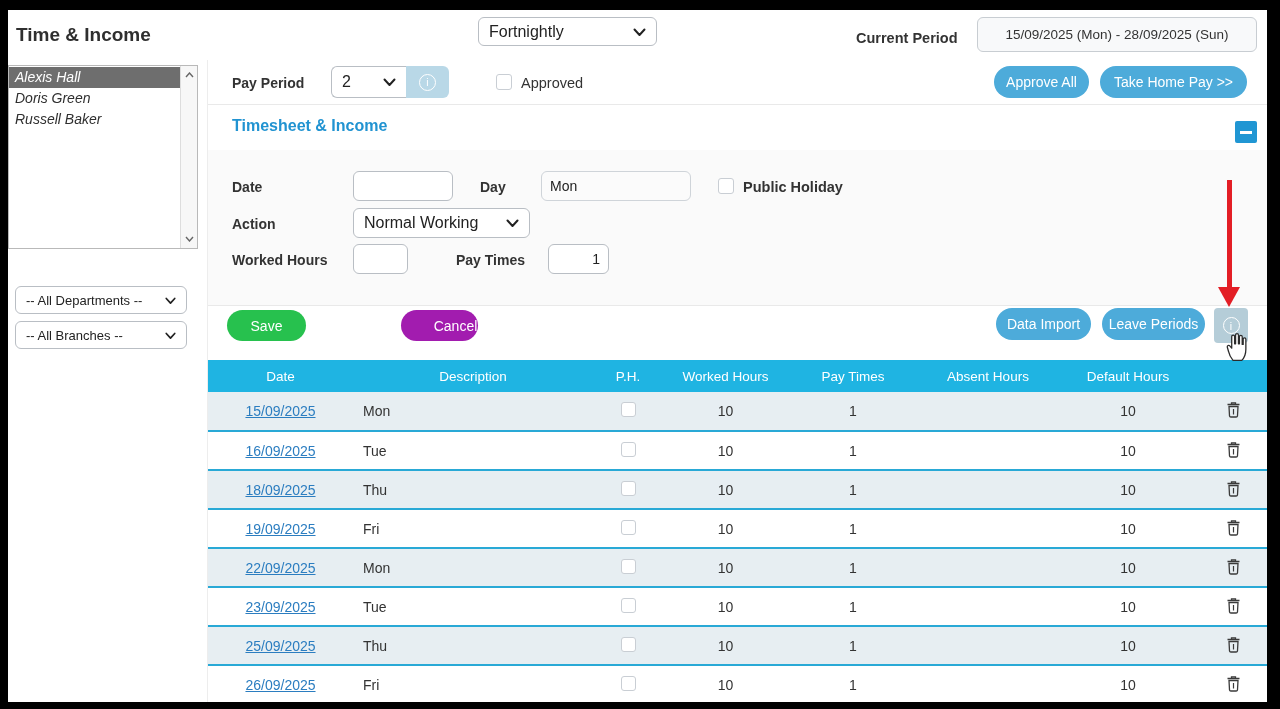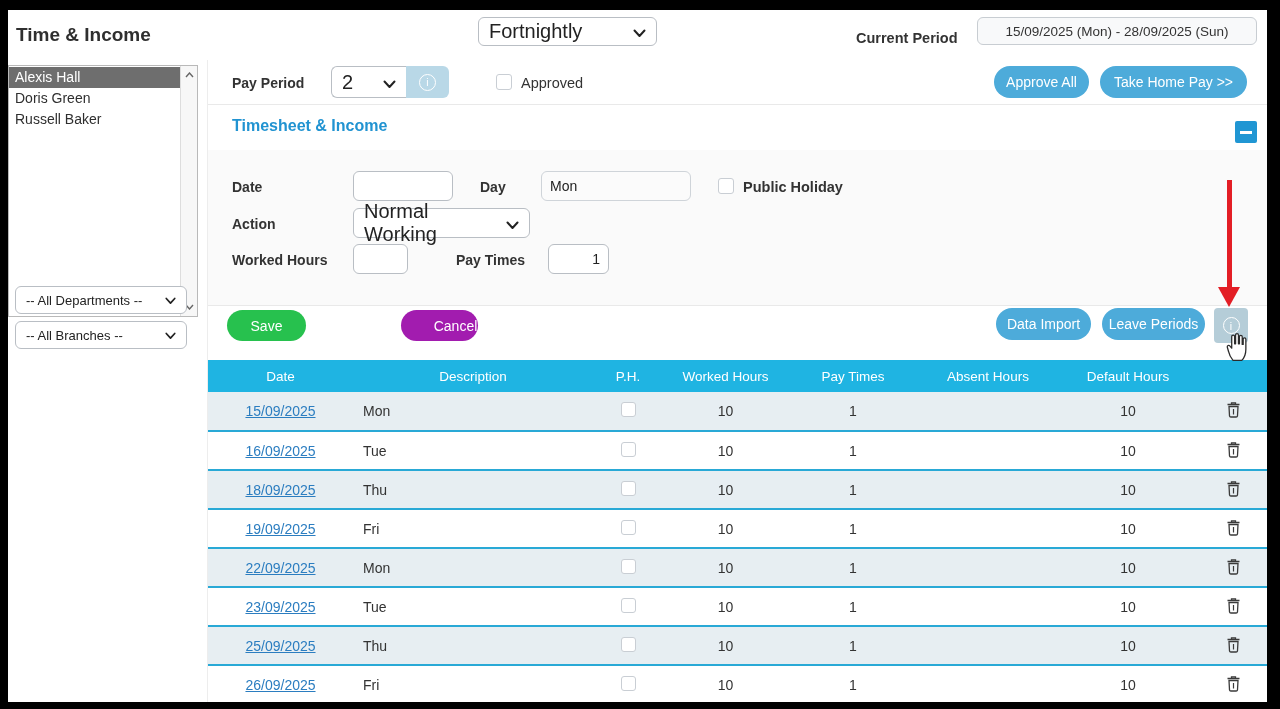--- a/index.html
+++ b/index.html
@@ -3,26 +3,26 @@
 <meta charset="utf-8">
 <style>
   * { margin:0; padding:0; box-sizing:border-box; }
   body { font-family:"Liberation Sans", sans-serif; background:#000; }
   .frame { position:relative; width:1280px; height:709px; background:#000; overflow:hidden; }
   .content { position:absolute; left:8px; top:10px; width:1259px; height:692px; background:#fff; overflow:hidden; }
 
   
   .page-title { position:absolute; left:8px; top:14px; font-size:19px; font-weight:bold; color:#2f2f2f; }
   .hdr-label { position:absolute; font-size:14.5px; font-weight:600; color:#333; }
-  .sel { background:#fff; border:1px solid #b9bec4; border-radius:6px; display:flex; align-items:center; justify-content:space-between; padding:0 10px; font-size:20px; color:#222; cursor:default; }
+  .sel { background:#fff; border:1px solid #b9bec4; border-radius:6px; display:flex; align-items:center; justify-content:space-between; padding:0 10px; font-size:16px; color:#222; cursor:default; }
   .freq-select { position:absolute; left:470px; top:7px; width:179px; height:29px; }
-  .period-box { position:absolute; left:969px; top:7px; width:280px; height:28px; background:#f8f9fa; border:1px solid #c8cdd2; border-radius:6px; display:flex; align-items:center; justify-content:center; font-size:13.5px; color:#333; }
-
-  
-  .listbox { position:absolute; left:0; top:55px; width:190px; height:252px; border:1px solid #b9b9b9; background:#fff; }
+  .period-box { position:absolute; left:969px; top:7px; width:280px; height:35px; background:#f8f9fa; border:1px solid #c8cdd2; border-radius:6px; display:flex; align-items:center; justify-content:center; font-size:13.5px; color:#333; }
+
+  
+  .listbox { position:absolute; left:0; top:55px; width:190px; height:184px; border:1px solid #b9b9b9; background:#fff;font-style:italic; }
   .listbox-items { position:absolute; left:0; top:1px; right:17px; }
   .emp { font-size:14px; color:#2f2f2f; padding:2px 0 2px 6px; line-height:17px; }
   .emp.selected { background:#6e6e6e; color:#fff; }
   .lb-scroll { position:absolute; right:0; top:0; bottom:0; width:17px; background:#f7f7f7; border-left:1px solid #ddd; }
   .lb-arrow { position:absolute; left:0; width:16px; height:16px; display:flex; align-items:center; justify-content:center; }
   .filter-select { position:absolute; left:7px; width:172px; height:28px; font-size:13px; }
   .dept-select { top:276px; }
   .branch-select { top:311px; }
 
   

